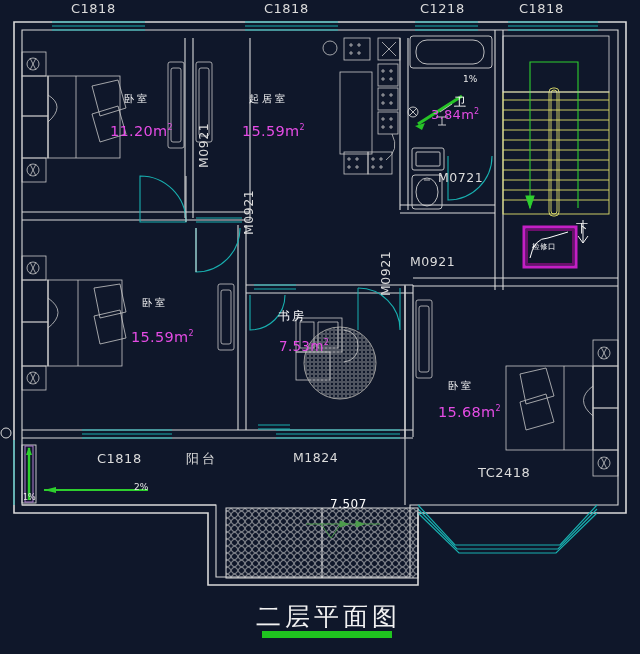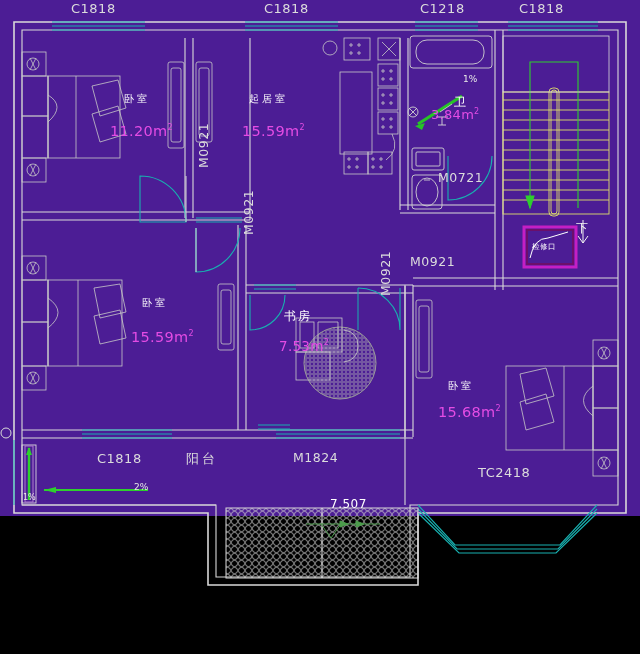--- a/index.html
+++ b/index.html
@@ -1,18 +1,18 @@
 <!DOCTYPE html>
 <html><head>
 <meta charset="utf-8">
 <style>
   html,body{margin:0;padding:0;background:#000;}
   body{width:640px;height:654px;overflow:hidden;
        font-family:"DejaVu Sans","Liberation Sans",sans-serif;}
-  #stage{position:relative;width:640px;height:516px;background:#4c1d95;}
+  #stage{position:relative;width:640px;height:654px;background:#0f172a;}
   #stage svg{position:absolute;left:0;top:0;}
 
   .lbl{position:absolute;white-space:nowrap;line-height:1;}
   .win-lbl{color:#dcdcdc;font-size:13px;letter-spacing:.5px;}
   .door-lbl{color:#dcdcdc;font-size:12.5px;letter-spacing:.5px;}
   .door-lbl.vert{transform:rotate(-90deg);transform-origin:left top;}
   .room-name{color:#ffffff;font-size:10px;letter-spacing:3px;}
   .room-area{color:#e44ce4;font-size:14.5px;letter-spacing:.3px;}
   .room-area sup{font-size:8px;vertical-align:super;}
   .small-white{color:#e8e8e8;font-size:9px;}
@@ -316,31 +316,35 @@
   <div class="lbl room-name" style="left:249px;top:94px;">起居室</div>
   <div class="lbl room-area" style="left:242px;top:124px;"><span>15.59m</span><sup>2</sup></div>
 
   <div class="lbl room-name" style="left:454px;top:96px;font-size:12px;letter-spacing:1px;">卫</div>
   <div class="lbl room-area" style="left:431px;top:108px;font-size:13px;text-align:right;"><span>3.84m</span><sup>2</sup></div>
   <div class="lbl small-white" style="left:463px;top:75px;">1%</div>
 
   <div class="lbl room-name" style="left:142px;top:298px;">卧室</div>
   <div class="lbl room-area" style="left:131px;top:330px;"><span>15.59m</span><sup>2</sup></div>
 
-  <div class="lbl room-name" style="left:284px;top:310px;font-size:12px;letter-spacing:2px;">书房</div>
+  <div class="lbl room-name" style="left:278px;top:310px;font-size:12px;letter-spacing:2px;">书房</div>
   <div class="lbl room-area" style="left:279px;top:339px;font-size:13.5px;"><span>7.53m</span><sup>2</sup></div>
 
   <div class="lbl room-name" style="left:448px;top:381px;">卧室</div>
   <div class="lbl room-area" style="left:438px;top:405px;text-align:right;"><span>15.68m</span><sup>2</sup></div>
 
   <div class="lbl win-lbl" style="left:186px;top:452px;letter-spacing:3px;">阳台</div>
   <div class="lbl grn" style="left:134px;top:483px;color:#e8e8e8;">2%</div>
   <div class="lbl tiny-white" style="left:23px;top:494px;">1%</div>
 
   <div class="lbl" style="left:532px;top:243px;color:#ffffff;font-size:7.5px;letter-spacing:.5px;">检修口</div>
 
   <div class="lbl down-mark" style="left:576px;top:222px;">下</div>
 
   <div class="lbl dim-txt" style="left:330px;top:498px;">7.507</div>
 
+  <div id="title-wrap">
+    <div class="title-txt">二层平面图</div>
+    <div class="title-rule"></div>
+  </div>
 
 
 </div>
 
 </body></html>

